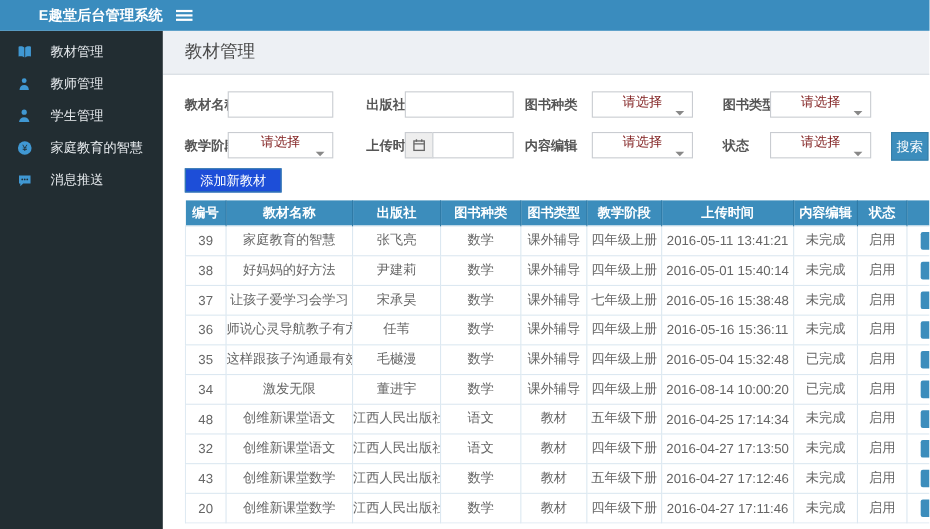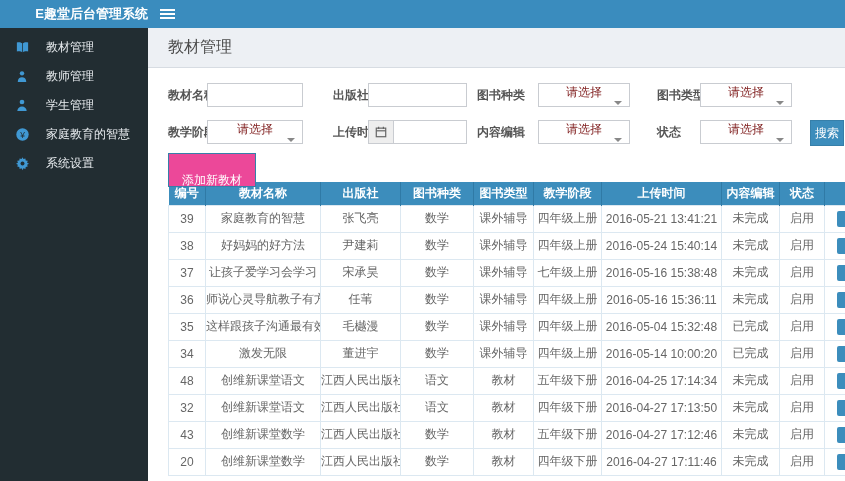--- a/index.html
+++ b/index.html
@@ -31,21 +31,21 @@
   .ctrl { position:absolute; height:24px; border:1px solid #c9ccd1; background:#fff; font-size:12px; color:#7f1d1d;flex-direction:column; }
   .cx1{left:59px;width:96px} .cx2{left:220px;width:99px} .cx3{left:390px;width:92px} .cx4{left:552px;width:92px}
   input.ctrl { padding:0 6px; outline:none; font-family:inherit; }
   .select { display:flex; align-items:center; padding:0 7px; cursor:pointer; }
   .select .caret { margin-left:auto; width:0; height:0; border-left:4px solid transparent; border-right:4px solid transparent; border-top:4px solid #888; }
   .date-icon { left:220px; width:26px; background:#eee; display:flex; align-items:center; justify-content:center; cursor:pointer; }
   .date-input { left:245px; width:74px; }
   .search-btn { position:absolute; left:662px; top:37px; width:34px; height:26px; background:#3c8dbc; border:1px solid #367fa9; color:#fff; font-size:12px; padding:0; cursor:pointer; font-family:Liberation Mono, monospace; }
   
   .toolbar { margin:9px 0 0 20px; height:22px; }
-  .add-btn { display:inline-block; height:22px; line-height:20px; padding:16px 13px; background:#ec4899; border:1px solid #367fa9; color:#fff; font-size:12px; cursor:pointer; font-family:inherit; }
+  .add-btn { display:inline-block; height:22px; line-height:20px; padding:0 13px; background:#1d4ed8; border:1px solid #367fa9; color:#fff; font-size:12px; cursor:pointer; font-family:inherit; }
   
   .table-wrap { margin:7px 0 0 20px; overflow:hidden; }
   table { width:711px; table-layout:fixed; border-collapse:collapse; font-size:12px; }
   thead th { background:#3c8dbc; color:#fff; height:23px; font-weight:bold; border-right:1px solid #2f7aa6; text-align:center; }
   thead th:last-child { border-right:none; }
   th:nth-child(1){width:37px} th:nth-child(2){width:115px} th:nth-child(3){width:80px}
   th:nth-child(4){width:73px} th:nth-child(5){width:60px} th:nth-child(6){width:68px}
   th:nth-child(7){width:120px} th:nth-child(8){width:58px} th:nth-child(9){width:45px}
   th:nth-child(10){width:55px}
   tbody td { height:27px; text-align:center; color:#666; border:1px solid #dce8f1; background:#fff; white-space:nowrap; overflow:hidden; }
@@ -96,26 +96,28 @@
         <span class="side-icon">
           <svg width="15" height="15" viewBox="0 0 16 16">
             <circle fill="#4098d3" cx="8" cy="8" r="6.6"></circle>
             <text x="8" y="11.2" font-size="9" text-anchor="middle" fill="#222d32">¥</text>
           </svg>
         </span>
         <span class="side-label">家庭教育的智慧</span>
       </div>
       <div class="side-item">
         <span class="side-icon">
-          <svg width="15" height="15" viewBox="0 0 16 16">
-            <path fill="#4098d3" d="M8 1.3l1 2 2.1-.7.3 2.2 2.2.3-.7 2.1 2 1-2 1 .7 2.1-2.2.3-.3 2.2-2.1-.7-1 2-1-2-2.1.7-.3-2.2-2.2-.3.7-2.1-2-1 2-1-.7-2.1 2.2-.3.3-2.2 2.1.7 1-2z"></path>
-            <circle fill="#222d32" cx="8" cy="8" r="2.1"></circle>
-          </svg>
-        </span>
-        <span class="side-label">系统设置</span>
+          <svg width="15" height="14" viewBox="0 0 16 16">
+            <path fill="#4098d3" d="M2 3h12v8.2H6.4L3.4 14v-2.8H2V3z"></path>
+            <circle fill="#222d32" cx="5.4" cy="7" r=".9"></circle>
+            <circle fill="#222d32" cx="8" cy="7" r=".9"></circle>
+            <circle fill="#222d32" cx="10.6" cy="7" r=".9"></circle>
+          </svg>
+        </span>
+        <span class="side-label">消息推送</span>
       </div>
     </div>
 </div>
 
 <div class="main">
   <div class="content-header">
     <span>教材管理</span>
   </div>
 
   <div class="search-form">
@@ -183,33 +185,33 @@
           </tr>
       </thead>
       <tbody>
           <tr>
             <td>39</td>
             <td>家庭教育的智慧</td>
             <td>张飞亮</td>
             <td>数学</td>
             <td>课外辅导</td>
             <td>四年级上册</td>
-            <td>2016-05-21 13:41:21</td>
+            <td>2016-05-11 13:41:21</td>
             <td>未完成</td>
             <td>启用</td>
             <td class="action-cell"><span class="row-action-btn"></span></td>
           </tr>
           <tr>
             <td>38</td>
             <td>好妈妈的好方法</td>
             <td>尹建莉</td>
             <td>数学</td>
             <td>课外辅导</td>
             <td>四年级上册</td>
-            <td>2016-05-24 15:40:14</td>
+            <td>2016-05-01 15:40:14</td>
             <td>未完成</td>
             <td>启用</td>
             <td class="action-cell"><span class="row-action-btn"></span></td>
           </tr>
           <tr>
             <td>37</td>
             <td>让孩子爱学习会学习</td>
             <td>宋承昊</td>
             <td>数学</td>
             <td>课外辅导</td>
@@ -243,21 +245,21 @@
             <td>启用</td>
             <td class="action-cell"><span class="row-action-btn"></span></td>
           </tr>
           <tr>
             <td>34</td>
             <td>激发无限</td>
             <td>董进宇</td>
             <td>数学</td>
             <td>课外辅导</td>
             <td>四年级上册</td>
-            <td>2016-05-14 10:00:20</td>
+            <td>2016-08-14 10:00:20</td>
             <td>已完成</td>
             <td>启用</td>
             <td class="action-cell"><span class="row-action-btn"></span></td>
           </tr>
           <tr>
             <td>48</td>
             <td>创维新课堂语文</td>
             <td>江西人民出版社</td>
             <td>语文</td>
             <td>教材</td>

